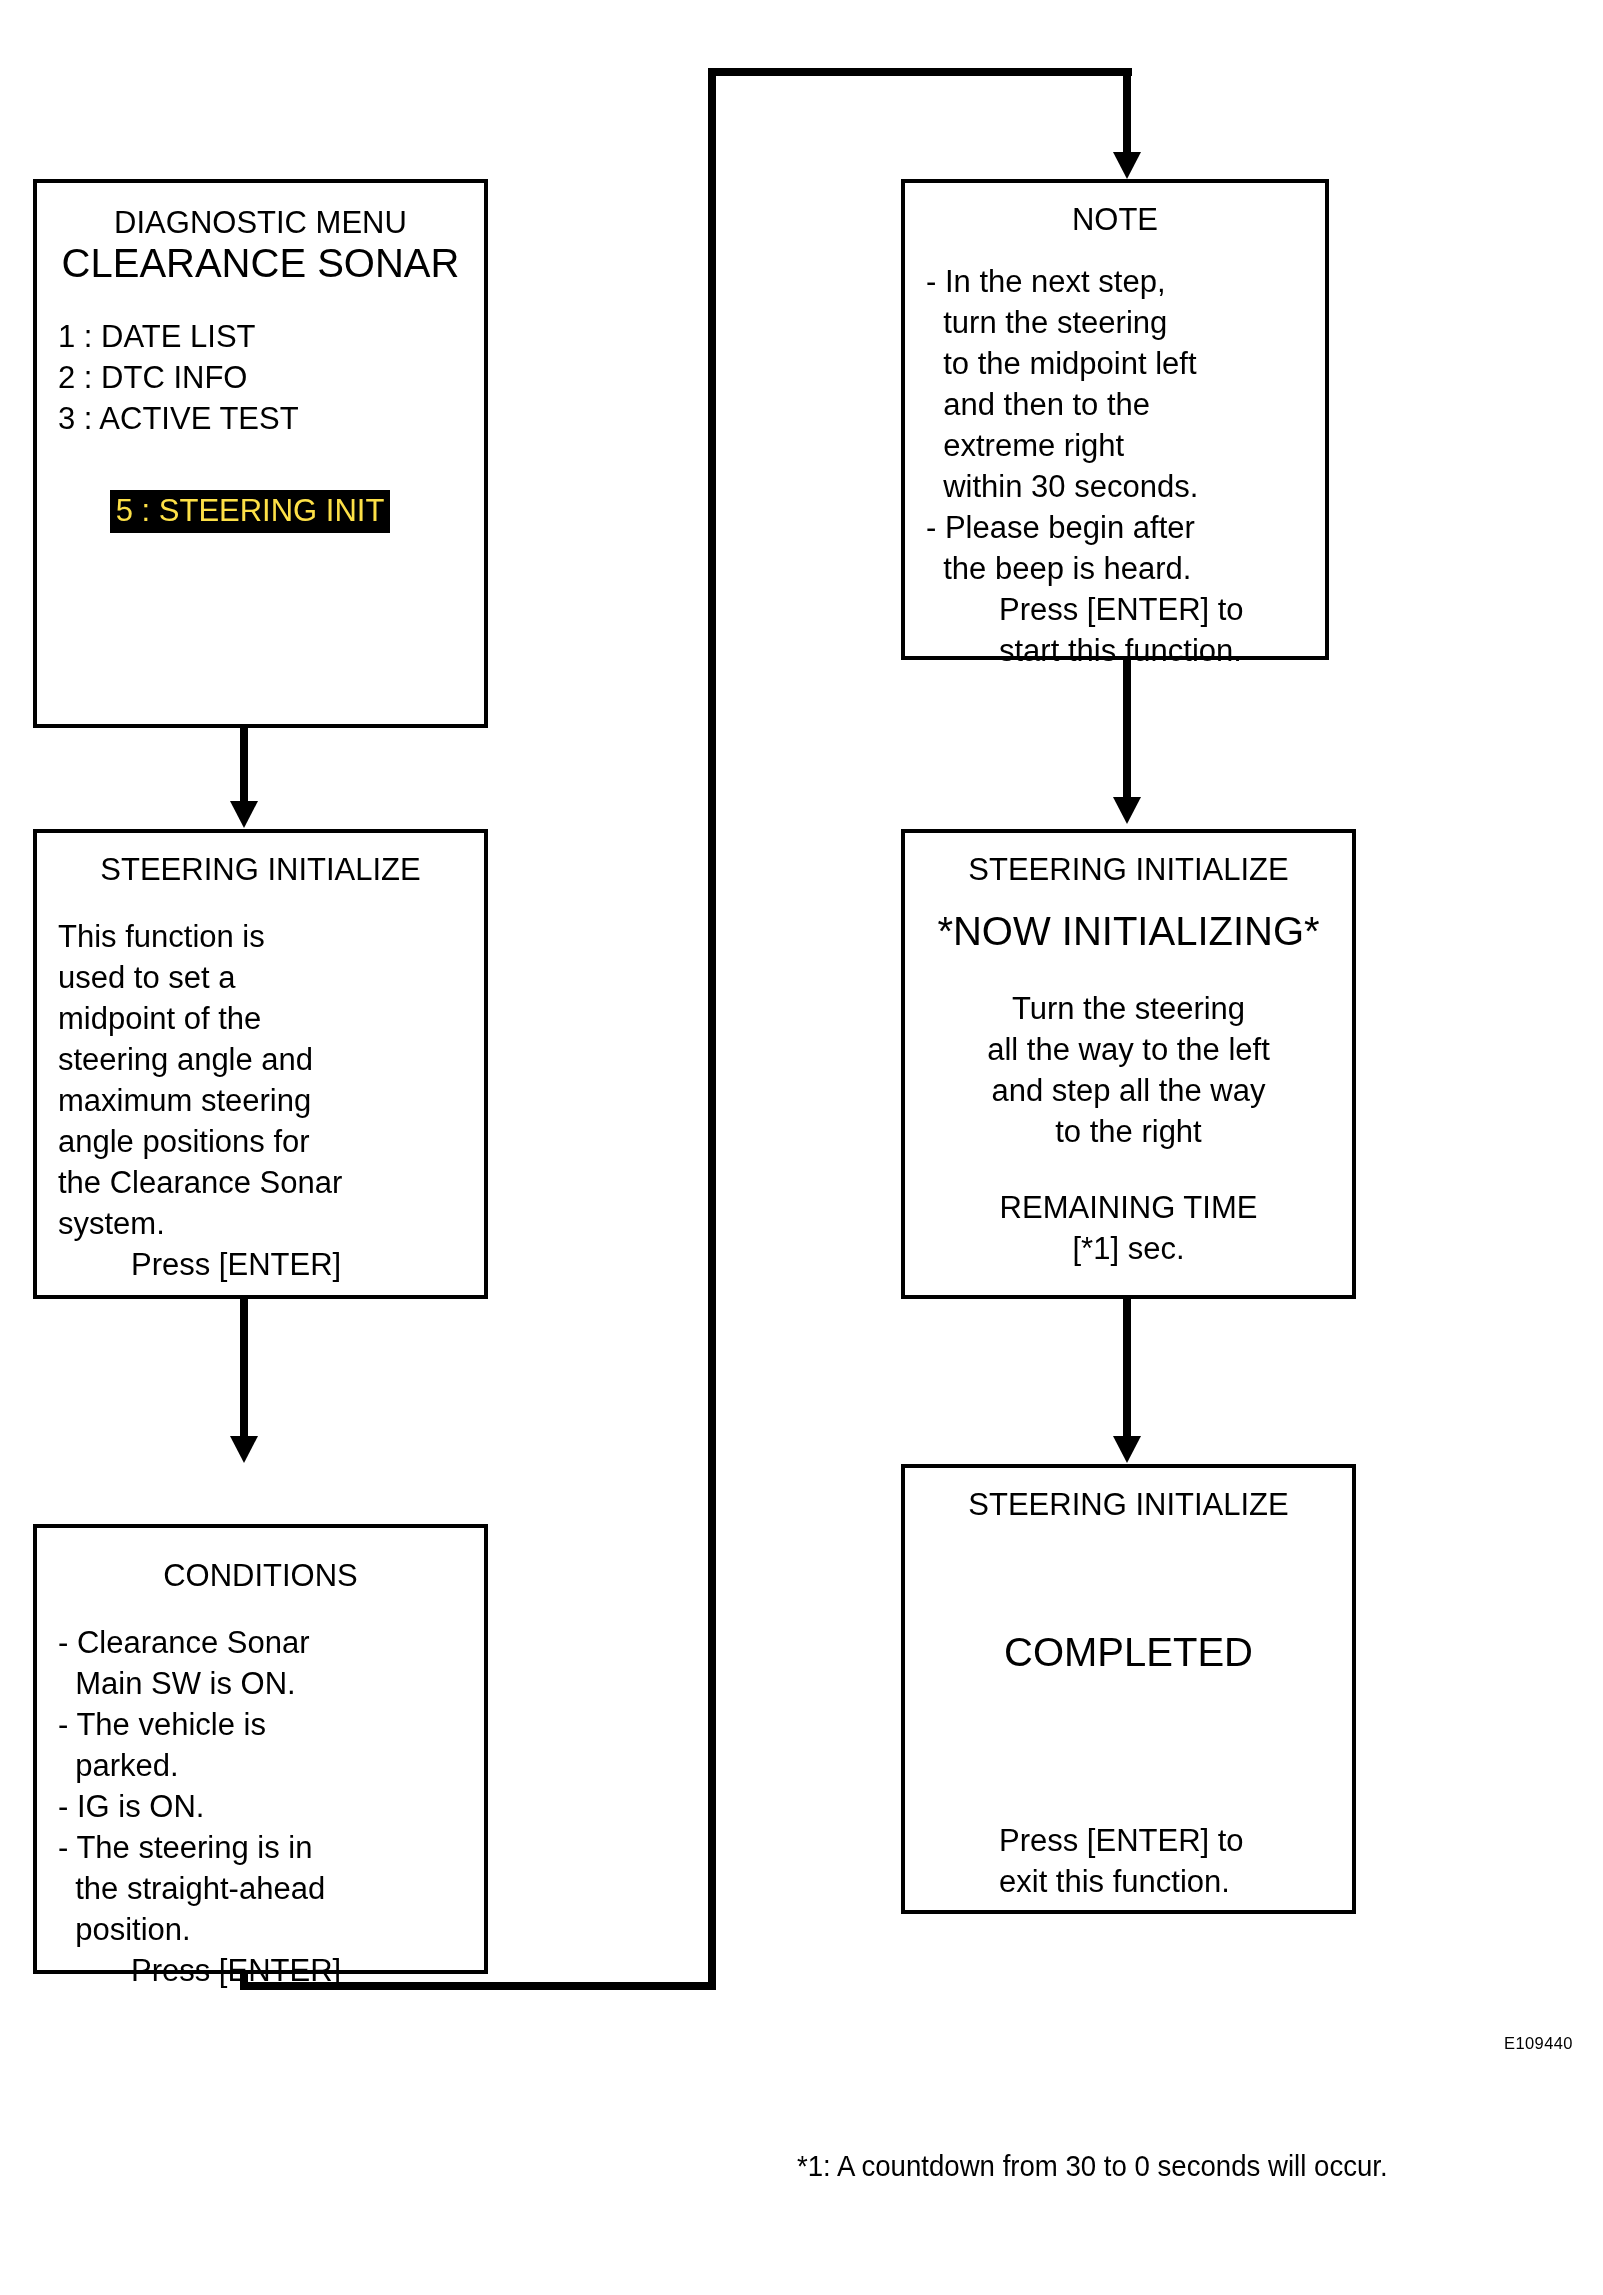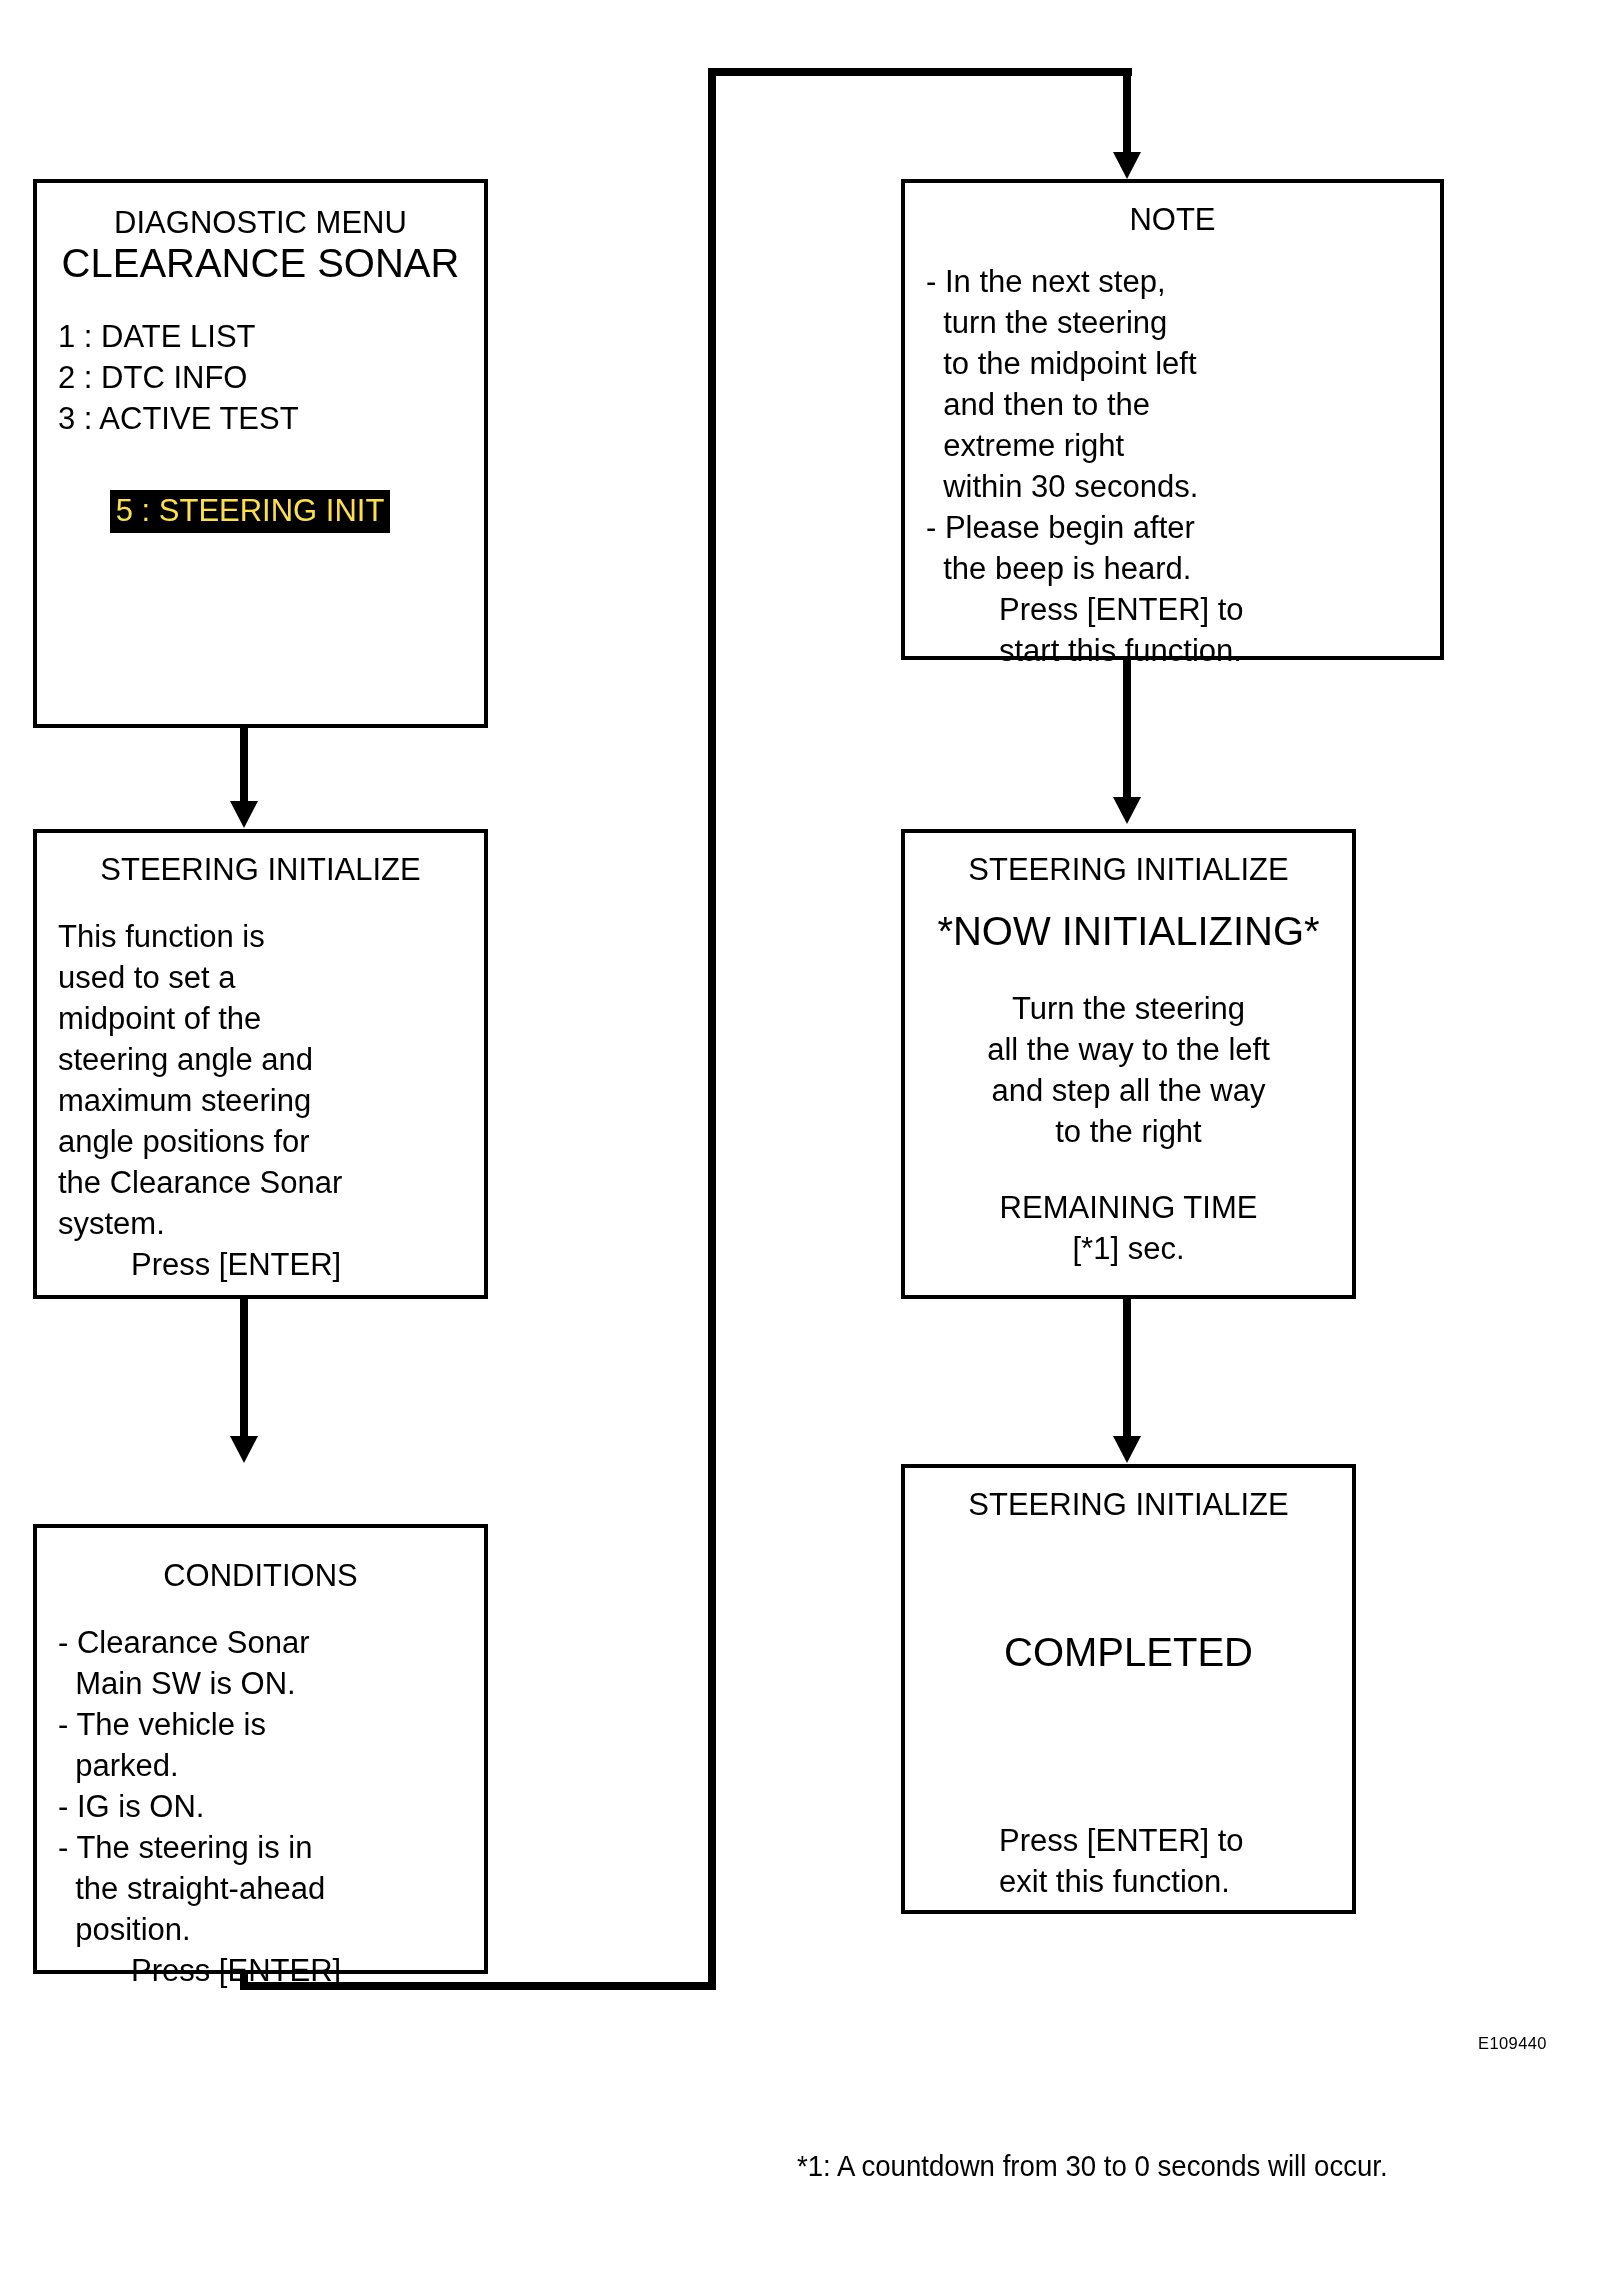--- a/index.html
+++ b/index.html
@@ -78,20 +78,21 @@
     border-right: 14.7px solid transparent;
     border-top: 27px solid #000000;
   }
 
   
   .e-code {
     position: absolute;
     font-size: 16.5px;
     letter-spacing: 0.4px;
     white-space: pre;
+    margin-left: 26px;
   }
   .footnote {
     position: absolute;
     font-size: 30px;
     line-height: 43px;
     width: 710px;
     font-stretch: condensed;
     transform: scaleX(0.92);
     transform-origin: left top;
     white-space: pre-wrap;
@@ -159,21 +160,21 @@
     <div class="scr-line">  Main SW is ON.</div>
     <div class="scr-line">- The vehicle is</div>
     <div class="scr-line">  parked.</div>
     <div class="scr-line">- IG is ON.</div>
     <div class="scr-line">- The steering is in</div>
     <div class="scr-line">  the straight-ahead</div>
     <div class="scr-line">  position.</div>
     <div class="scr-line indent">Press [ENTER]</div>
   </div>
 
-  <div class="screen-box" style="left:901px; top:179px; width:543px; height:481px; padding:15.6px 21px;">
+  <div class="screen-box" style="left:901px; top:179px; width:428px; height:481px; padding:15.6px 21px;">
     <div class="scr-title">NOTE</div>
     <div style="height:21px;"></div>
     <div class="scr-line">- In the next step,</div>
     <div class="scr-line">  turn the steering</div>
     <div class="scr-line">  to the midpoint left</div>
     <div class="scr-line">  and then to the</div>
     <div class="scr-line">  extreme right</div>
     <div class="scr-line">  within 30 seconds.</div>
     <div class="scr-line">- Please begin after</div>
     <div class="scr-line">  the beep is heard.</div>

